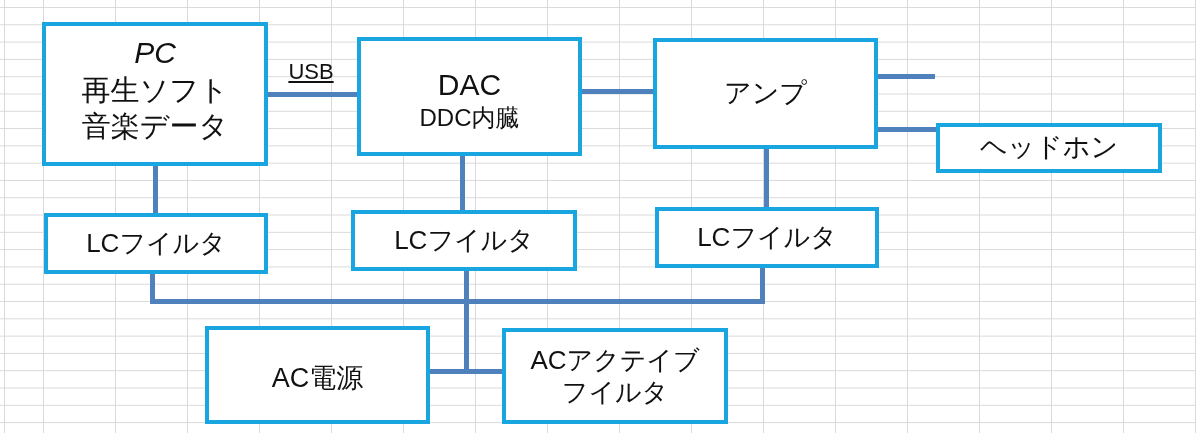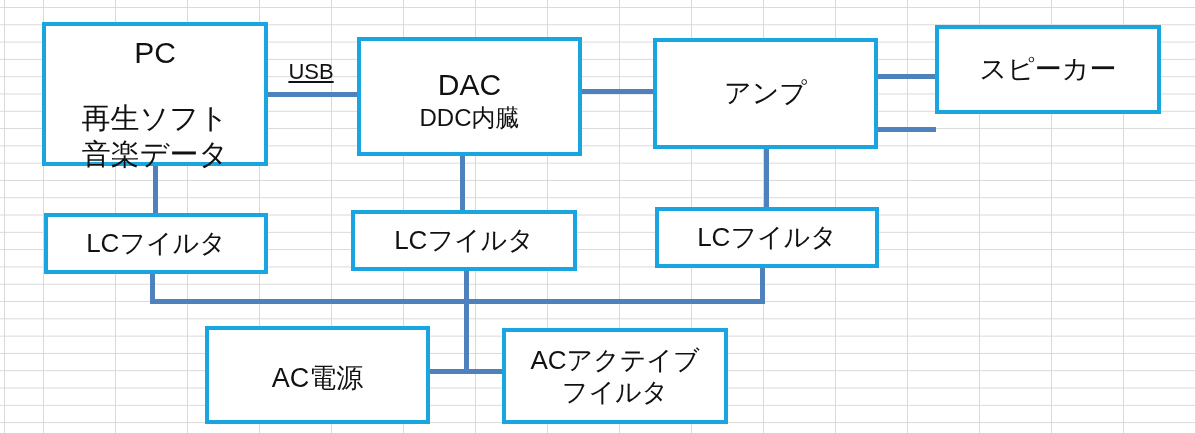--- a/index.html
+++ b/index.html
@@ -26,21 +26,21 @@
     background:#fff;border:4px solid #18a5e0;
     display:flex;flex-direction:column;align-items:center;justify-content:center;
     text-align:center;line-height:1.25;
   }
   .node-title{font-size:30px;}
   .node-label{font-size:27px;}
   .node-label-sm{font-size:26px;}
   .node-sub{font-size:29px;}
   .dac-sub{font-size:24px;}
   .pc-box{justify-content:flex-start;padding-top:8px;}
-  .pc-box .node-title{margin-bottom:28px;}
+  .pc-box .node-title{font-style:italic;}
   .ac-power-box{justify-content:center;padding-top:8px;}
   .conn{position:absolute;background:#4f81bd;}
   .edge-label{
     position:absolute;font-size:22px;text-align:center;text-decoration:underline;
   }
 </style>
 </head>
 <body>
 
 <div class="sheet">
@@ -70,24 +70,24 @@
 
   <div class="node" style="left:653px;top:38px;width:225px;height:111px">
     <div class="node-label">アンプ</div>
   </div>
 
   <div class="node" style="left:357px;top:37px;width:225px;height:119px;padding-top:6px">
     <div class="node-title">DAC</div>
     <div class="dac-sub">DDC内臓</div>
   </div>
 
-  <div class="node" style="left:935px;top:25px;width:226px;height:89px">
-    <div class="node-label">スピーカー</div>
+
+  <div class="node" style="left:936px;top:123px;width:226px;height:50px">
+    <div class="node-label">ヘッドホン</div>
   </div>
-
 
   <div class="node" style="left:44px;top:213px;width:224px;height:61px">
     <div class="node-label-sm">LCフイルタ</div>
   </div>
 
   <div class="node" style="left:351px;top:210px;width:226px;height:61px">
     <div class="node-label-sm">LCフイルタ</div>
   </div>
 
   <div class="node" style="left:655px;top:207px;width:224px;height:61px">

